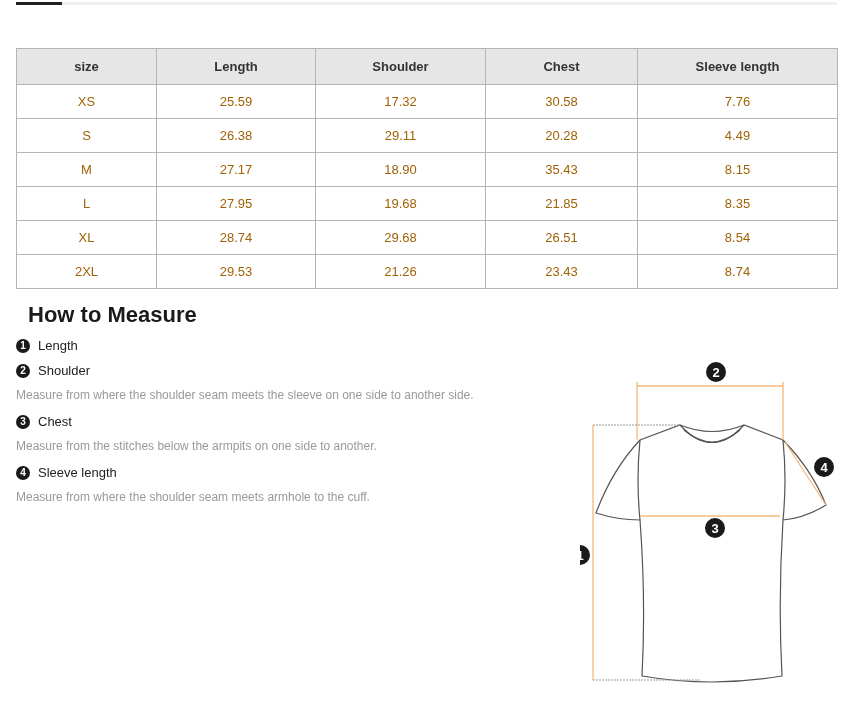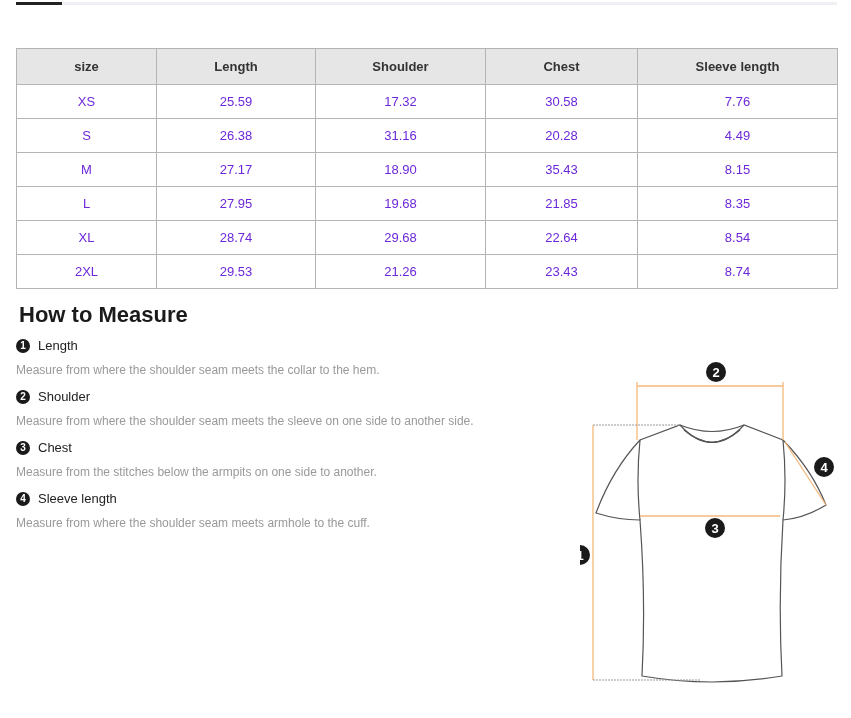--- a/index.html
+++ b/index.html
@@ -6,24 +6,24 @@
   body { width:851px; height:718px; position:relative; overflow:hidden;
          font-family:"Liberation Sans", sans-serif; color:#222; }
   .tabbar { position:absolute; left:16px; top:2px; width:821px; height:3px; background:#eef0f4; }
   .tab-active { position:absolute; left:0; top:0; width:46px; height:3px; background:#222; }
 
   table.size-table { position:absolute; left:16px; top:48px; width:821px;
         border-collapse:collapse; table-layout:fixed; }
   table.size-table th, table.size-table td { border:1px solid #b4b4b4; text-align:center;
         font-size:13px; height:33px; padding:0;margin-top:44px; }
   table.size-table th { background:#e6e6e6; font-weight:bold; color:#333; height:35px; }
-  table.size-table td { color:#6d28d9; }
+  table.size-table td { color:#a16207; }
 
   .howto { position:absolute; left:16px; top:302px; width:540px; }
-  .howto h2 { margin:0 0 10px 3px; font-size:22px; font-weight:bold; color:#1a1a1a; }
+  .howto h2 { margin:0 0 10px 12px; font-size:22px; font-weight:bold; color:#1a1a1a; }
   .step-title { display:flex; align-items:center; font-size:13px; color:#222; margin-bottom:10px; }
   .badge { width:14px; height:14px; border-radius:50%; background:#1a1a1a; color:#fff;
            font-size:10px; font-weight:bold; display:inline-flex; align-items:center;
            justify-content:center; margin-right:8px; }
   .step-desc { font-size:12px; color:#999; margin-bottom:12px; }
 
   .diagram { position:absolute; left:580px; top:355px; width:260px; height:340px; }
 </style>
 </head>
 <body>
@@ -53,21 +53,21 @@
     <tr>
       <td>XS</td>
       <td>25.59</td>
       <td>17.32</td>
       <td>30.58</td>
       <td>7.76</td>
     </tr>
     <tr>
       <td>S</td>
       <td>26.38</td>
-      <td>31.16</td>
+      <td>29.11</td>
       <td>20.28</td>
       <td>4.49</td>
     </tr>
     <tr>
       <td>M</td>
       <td>27.17</td>
       <td>18.90</td>
       <td>35.43</td>
       <td>8.15</td>
     </tr>
@@ -75,41 +75,40 @@
       <td>L</td>
       <td>27.95</td>
       <td>19.68</td>
       <td>21.85</td>
       <td>8.35</td>
     </tr>
     <tr>
       <td>XL</td>
       <td>28.74</td>
       <td>29.68</td>
-      <td>22.64</td>
+      <td>26.51</td>
       <td>8.54</td>
     </tr>
     <tr>
       <td>2XL</td>
       <td>29.53</td>
       <td>21.26</td>
       <td>23.43</td>
       <td>8.74</td>
     </tr>
   </tbody>
 </table>
 
 <div class="howto">
   <h2>How to Measure</h2>
 
   <div class="step-title">
     <span class="badge">1</span>
     <span>Length</span>
   </div>
-  <div class="step-desc">Measure from where the shoulder seam meets the collar to the hem.</div>
 
   <div class="step-title">
     <span class="badge">2</span>
     <span>Shoulder</span>
   </div>
   <div class="step-desc">Measure from where the shoulder seam meets the sleeve on one side to another side.</div>
 
   <div class="step-title">
     <span class="badge">3</span>
     <span>Chest</span>

